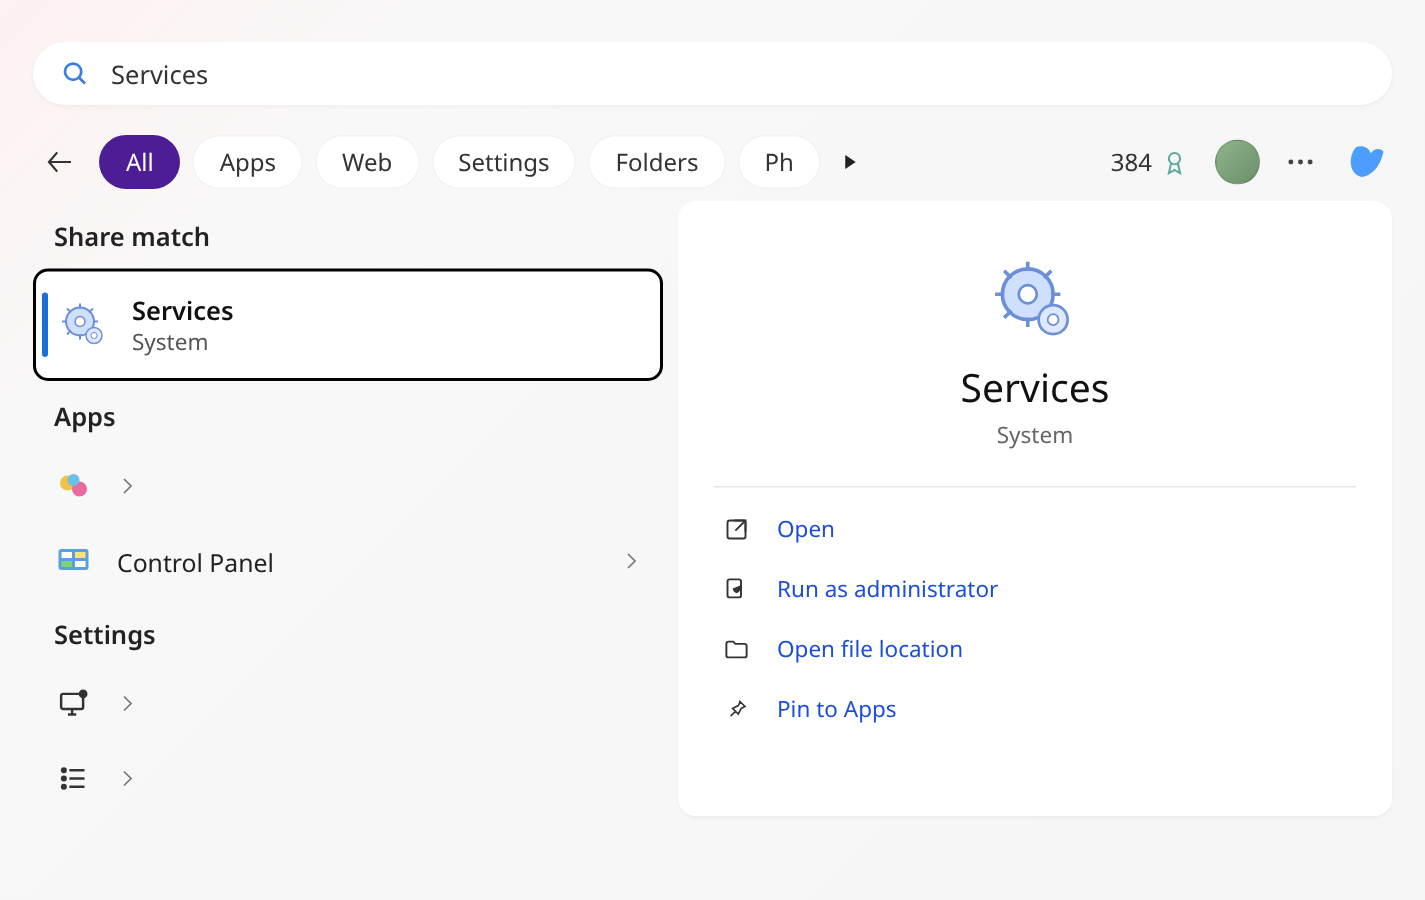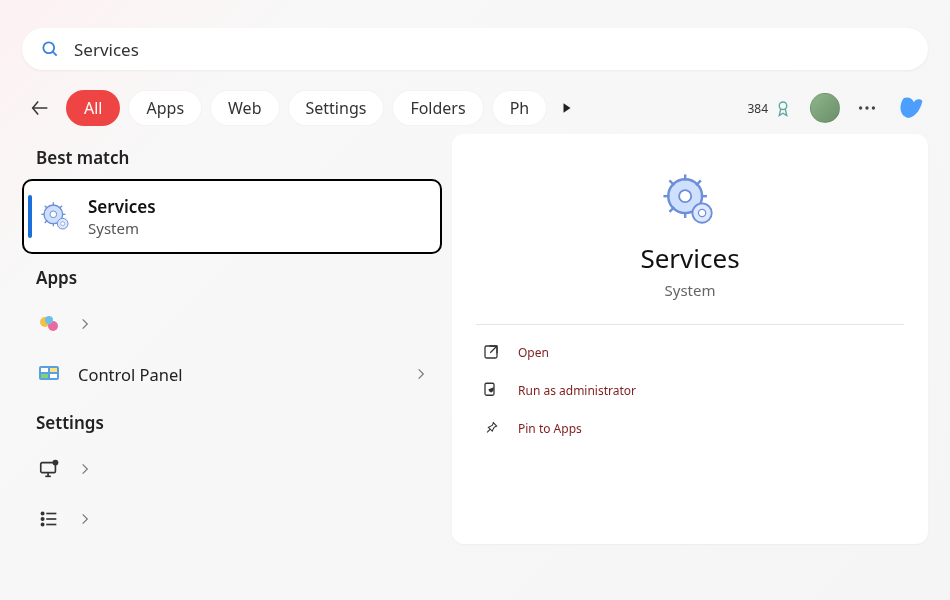--- a/index.html
+++ b/index.html
@@ -6,24 +6,24 @@
   body { width: 950px; height: 600px; background: linear-gradient(135deg, #fdf1f2 0%, #f8f8f8 20%, #f5f5f5 100%); overflow: hidden; }
   
   .search-bar { margin: 28px 22px 12px 22px; height: 42px; background: #fff; border-radius: 21px; display: flex; align-items: center; padding: 0 18px; box-shadow: 0 1px 3px rgba(0,0,0,0.05); }
   .search-bar svg { flex: none; }
   .search-input { border: none; outline: none; font-size: 17px; color: #333; margin-left: 14px; width: 100%; background: transparent; }
   
   .toolbar { display: flex; align-items: center; padding: 0 22px; height: 52px; gap: 8px; }
   .back-btn { width: 36px; height: 36px; border-radius: 50%; display:flex; align-items:center; justify-content:center; cursor:pointer; }
   .tabs { display: flex; gap: 8px; overflow: hidden; flex: none; max-width: 590px; }
   .tab { padding: 7px 18px; border-radius: 20px; background: #fff; font-size: 16px; color: #333; cursor: pointer; white-space: nowrap; box-shadow: 0 0 0 1px rgba(0,0,0,0.05) inset; }
-  .tab.active { background: #ef4444; color: #fff; box-shadow:none; }
+  .tab.active { background: #4c1d95; color: #fff; box-shadow:none; }
   .scroll-caret { width: 24px; display:flex; align-items:center; justify-content:center; cursor:pointer; }
   .spacer { flex: 1; }
-  .points { display:flex; align-items:center; gap:6px; font-size:12px; color:#333; cursor:pointer; }
+  .points { display:flex; align-items:center; gap:6px; font-size:16px; color:#333; cursor:pointer; }
   .avatar { width: 30px; height: 30px; border-radius: 50%; background: linear-gradient(135deg,#8fb58a,#6a8f6a); margin-left: 10px; cursor:pointer; border:1px solid rgba(0,0,0,0.08); }
   .more { margin: 0 8px; cursor:pointer; display:flex; }
   .copilot { width: 34px; height: 34px; cursor:pointer; }
   
   .content { display: flex; padding: 0 22px; gap: 10px; }
   .left { width: 420px; }
   .right { flex: 1; background: #fff; border-radius: 12px; padding: 20px 24px 10px 24px; box-shadow: 0 1px 2px rgba(0,0,0,0.04); }
   
   .section-title { font-size: 17px; font-weight: 600; color: #222; margin: 12px 0 10px 14px; }
   
@@ -37,21 +37,21 @@
   .row-icon { width: 26px; height: 26px; flex:none; display:flex; align-items:center; justify-content:center; }
   .row-label { font-size: 16.5px; color:#222; flex:1; }
   .row-label b { font-weight:600; }
   .chevron { color:#777; }
   
   .detail-icon { display:flex; justify-content:center; margin: 18px 0 10px 0; }
   .detail-title { text-align:center; font-size: 26px; font-weight:400; color:#111; }
   .detail-sub { text-align:center; font-size: 15px; color:#666; margin-top:4px; margin-bottom: 24px; }
   .divider { height:1px; background:#e5e5e5; margin: 0 0 8px 0; }
   .action { display:flex; align-items:center; gap: 18px; padding: 10px 6px; cursor:pointer; border-radius:6px; }
-  .action-label { font-size: 12px; color:#7f1d1d; }
+  .action-label { font-size: 15px; color:#1d4ed8; }
   .action svg { flex:none; }
 </style>
 </head>
 <body>
 
 <div class="search-bar">
   <svg width="20" height="20" viewBox="0 0 24 24" fill="none" stroke="#3a7fe0" stroke-width="2.2">
       <circle cx="10.5" cy="10.5" r="6.5"></circle>
       <line x1="20" y1="20" x2="15.2" y2="15.2"></line>
     </svg>
@@ -101,21 +101,21 @@
           <stop offset="0" stop-color="#4aa0ff"></stop>
           <stop offset="0.5" stop-color="#b845d6"></stop>
           <stop offset="1" stop-color="#ff5a8a"></stop>
         </linearGradient>
       </defs>
   </svg>
 </div>
 
 <div class="content">
   <div class="left">
-    <div class="section-title">Best match</div>
+    <div class="section-title">Share match</div>
     <div class="best-card">
       <svg class="gear-icon" viewBox="0 0 48 48">
         <circle cx="20" cy="20" r="14" fill="#cfe0ff" stroke="#6b8fd8" stroke-width="2"></circle>
         <circle cx="20" cy="20" r="5" fill="#fff" stroke="#6b8fd8" stroke-width="1.5"></circle>
         <g stroke="#6b8fd8" stroke-width="2">
             <line x1="20" y1="2" x2="20" y2="7"></line>
             <line x1="20" y1="33" x2="20" y2="38"></line>
             <line x1="2" y1="20" x2="7" y2="20"></line>
             <line x1="33" y1="20" x2="38" y2="20"></line>
             <line x1="7" y1="7" x2="11" y2="11"></line>
@@ -225,18 +225,24 @@
     </div>
     <div class="action">
       <svg width="18" height="18" viewBox="0 0 24 24" fill="none" stroke="#333" stroke-width="1.7">
           <rect x="4" y="3" width="12" height="16" rx="2"></rect>
           <path d="M13 11l5-2v4c0 3-2.5 5-5 6-2.5-1-5-3-5-6" fill="#333" stroke="none" transform="translate(3,2) scale(0.7)"></path>
         </svg>
       <span class="action-label">Run as administrator</span>
     </div>
     <div class="action">
       <svg width="18" height="18" viewBox="0 0 24 24" fill="none" stroke="#333" stroke-width="1.7">
+          <path d="M3 7a2 2 0 012-2h4l2 2h8a2 2 0 012 2v8a2 2 0 01-2 2H5a2 2 0 01-2-2V7z"></path>
+        </svg>
+      <span class="action-label">Open file location</span>
+    </div>
+    <div class="action">
+      <svg width="18" height="18" viewBox="0 0 24 24" fill="none" stroke="#333" stroke-width="1.7">
           <path d="M15 3l6 6-4 2-3 6-3-3-5 5 5-5-3-3 6-3 2-4z" transform="scale(0.85) translate(2,2)"></path>
         </svg>
       <span class="action-label">Pin to Apps</span>
     </div>
   </div>
 </div>
 
 </body></html>

